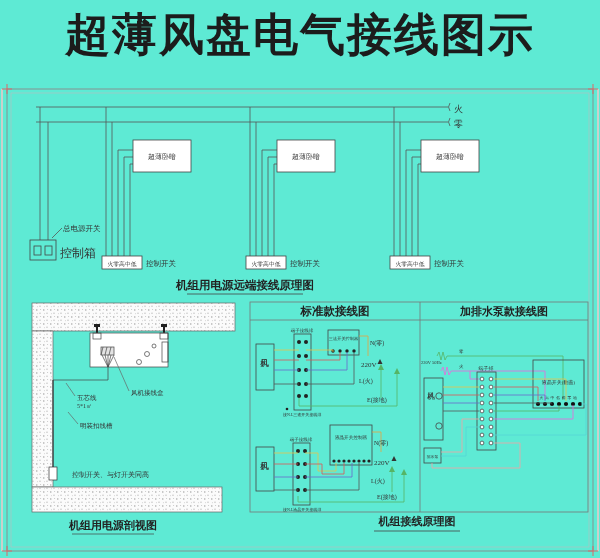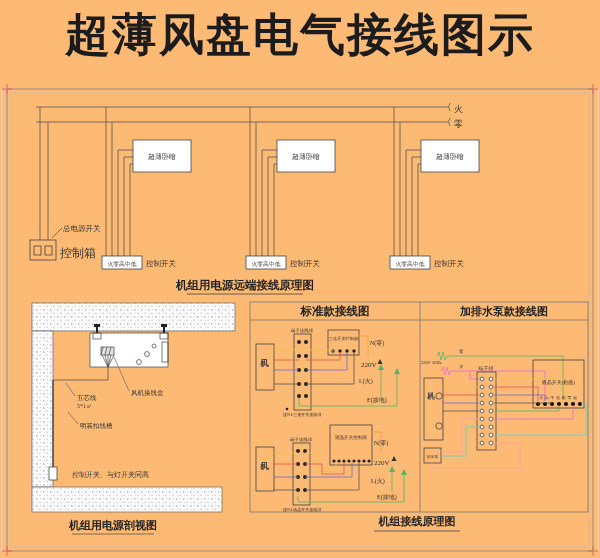--- a/index.html
+++ b/index.html
@@ -1,16 +1,16 @@
 <!DOCTYPE html>
 <html><head>
 <meta charset="utf-8">
 <style>
   html,body{margin:0;padding:0;background:#fff;}
-  .page{position:relative;width:600px;height:558px;background:#fdba74;overflow:hidden;
+  .page{position:relative;width:600px;height:558px;background:#5eead4;overflow:hidden;
         font-family:"Liberation Serif", serif;}
   .main-title{position:absolute;top:4px;left:0;width:600px;height:62px;
         display:flex;align-items:center;justify-content:center;
         font-family:"Liberation Sans", sans-serif;font-weight:900;
         font-size:45px;letter-spacing:2px;color:#1c1c1c;white-space:nowrap;}
   svg text{font-family:"Liberation Serif", serif;fill:#333;}
   svg .cap{font-weight:bold;fill:#222;}
 </style>
 </head>
 <body>

